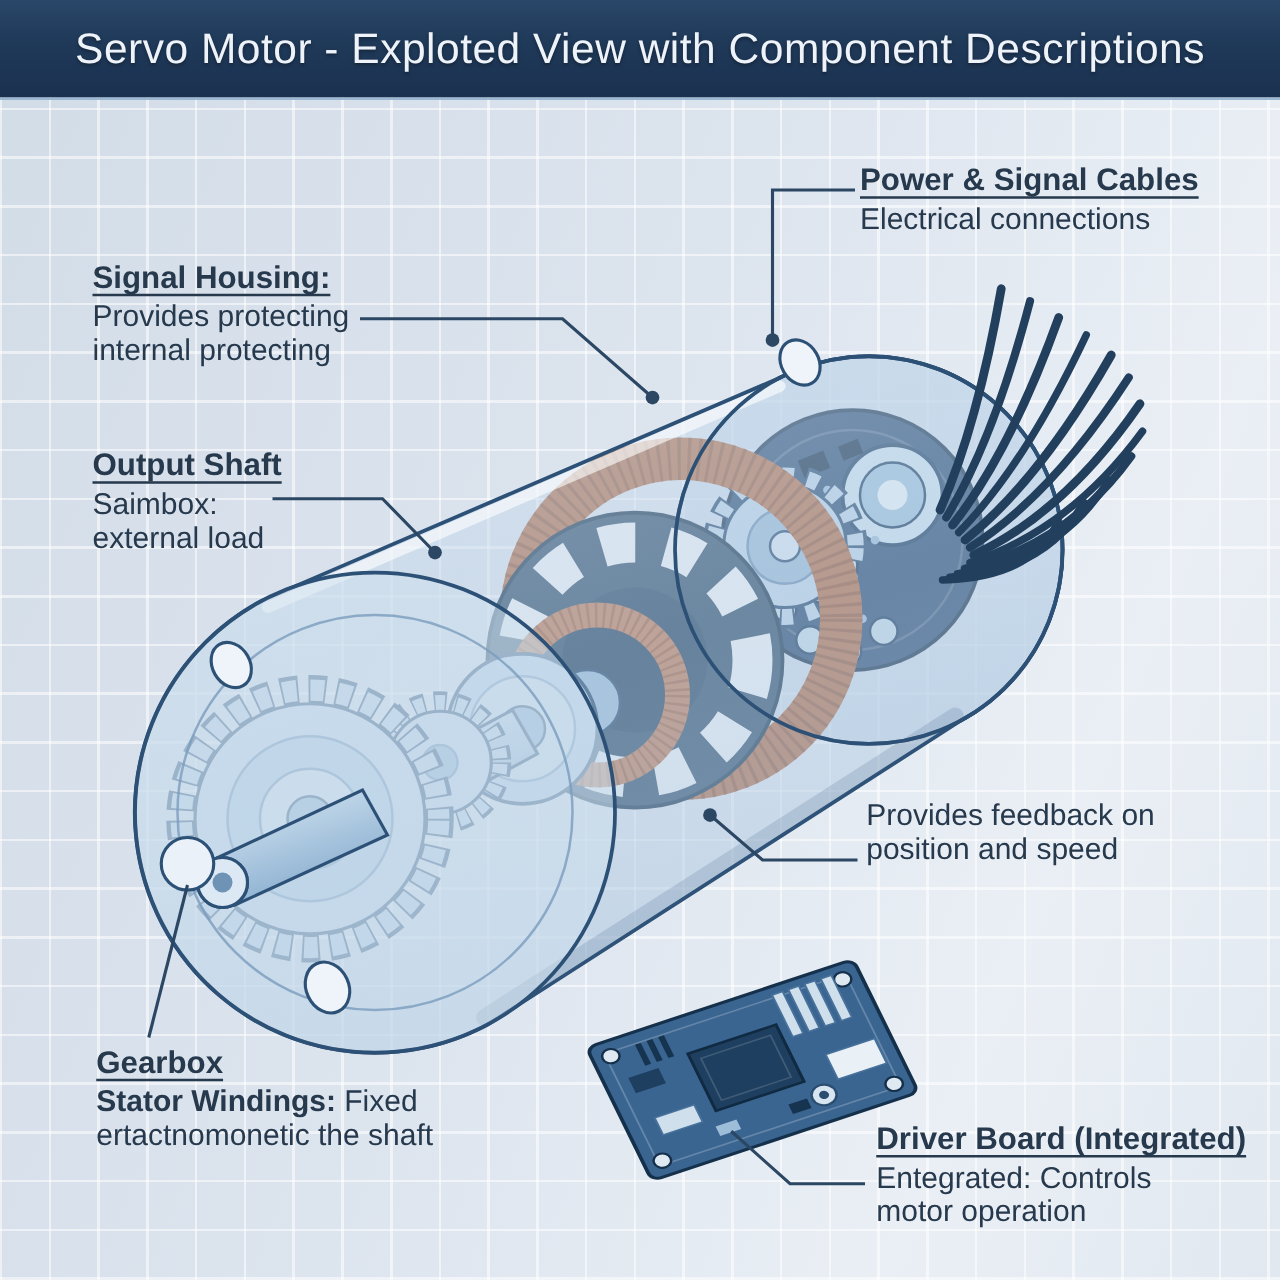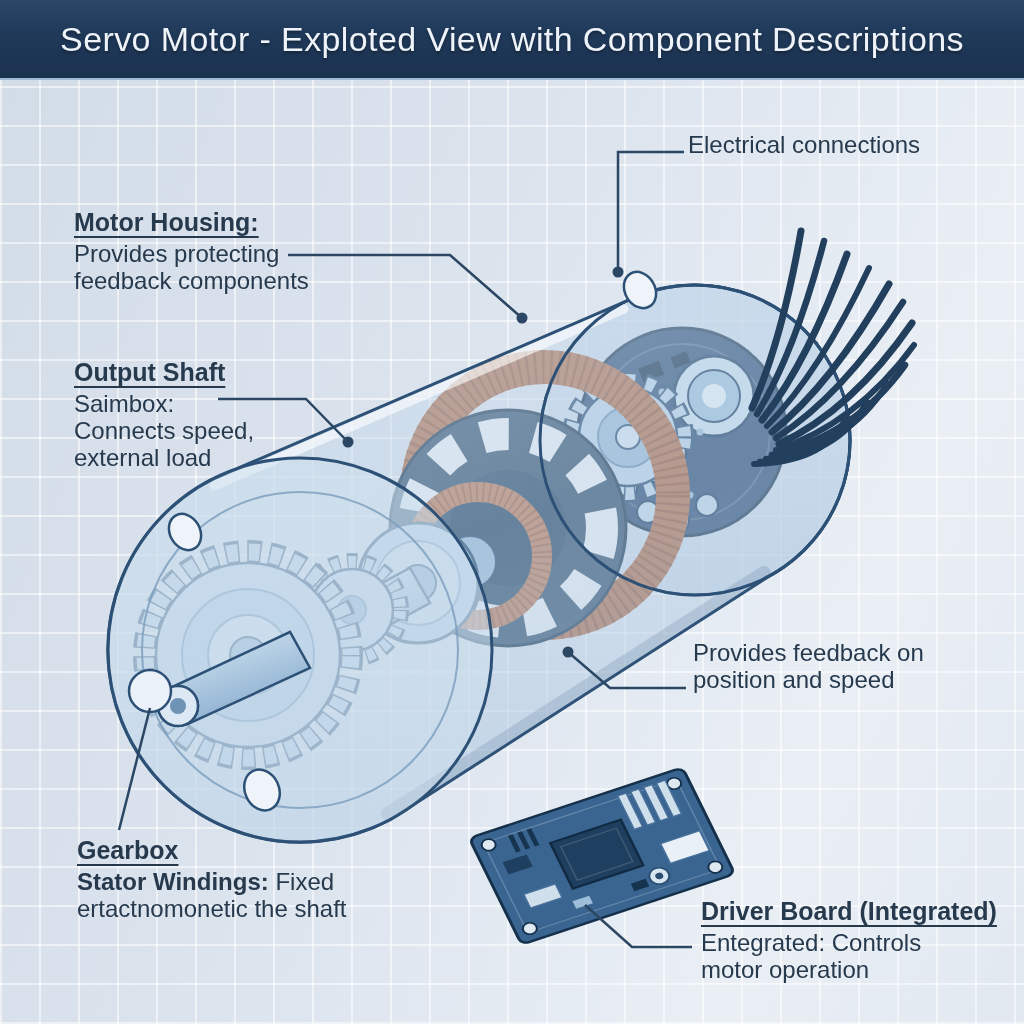--- a/index.html
+++ b/index.html
@@ -188,33 +188,33 @@
       <polyline points="150,708 119,830"></polyline>
       <polyline points="692,947 632,947 585,905"></polyline>
     </g>
   </svg>
 
   <div class="titlebar">
     <div class="t">Servo Motor - Exploted View with Component Descriptions</div>
   </div>
 
   <div class="label" style="left:688px;top:131px;">
+    <span class="hd">Power &amp; Signal Cables</span>
     <div class="ln">Electrical connections</div>
   </div>
 
   <div class="label" style="left:74px;top:209px;">
-    <span class="hd">Motor Housing:</span>
+    <span class="hd">Signal Housing:</span>
     <div class="ln">Provides protecting</div>
-    <div class="ln">feedback components</div>
+    <div class="ln">internal protecting</div>
   </div>
 
   <div class="label" style="left:74px;top:359px;">
     <span class="hd">Output Shaft</span>
     <div class="ln">Saimbox:</div>
-    <div class="ln">Connects speed,</div>
     <div class="ln">external load</div>
   </div>
 
   <div class="label" style="left:693px;top:639px;">
     <div class="ln">Provides feedback on</div>
     <div class="ln">position and speed</div>
   </div>
 
   <div class="label" style="left:77px;top:837px;">
     <span class="hd">Gearbox</span>

